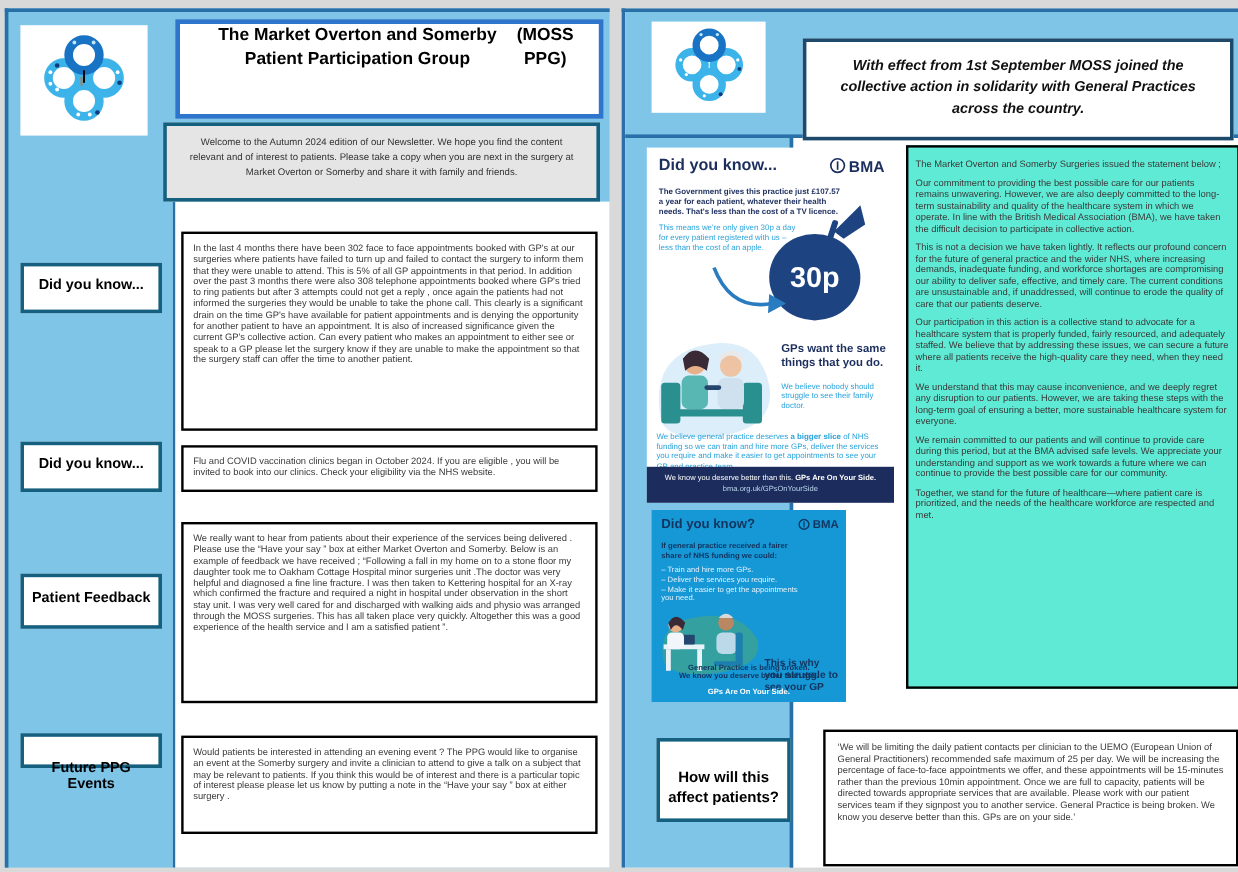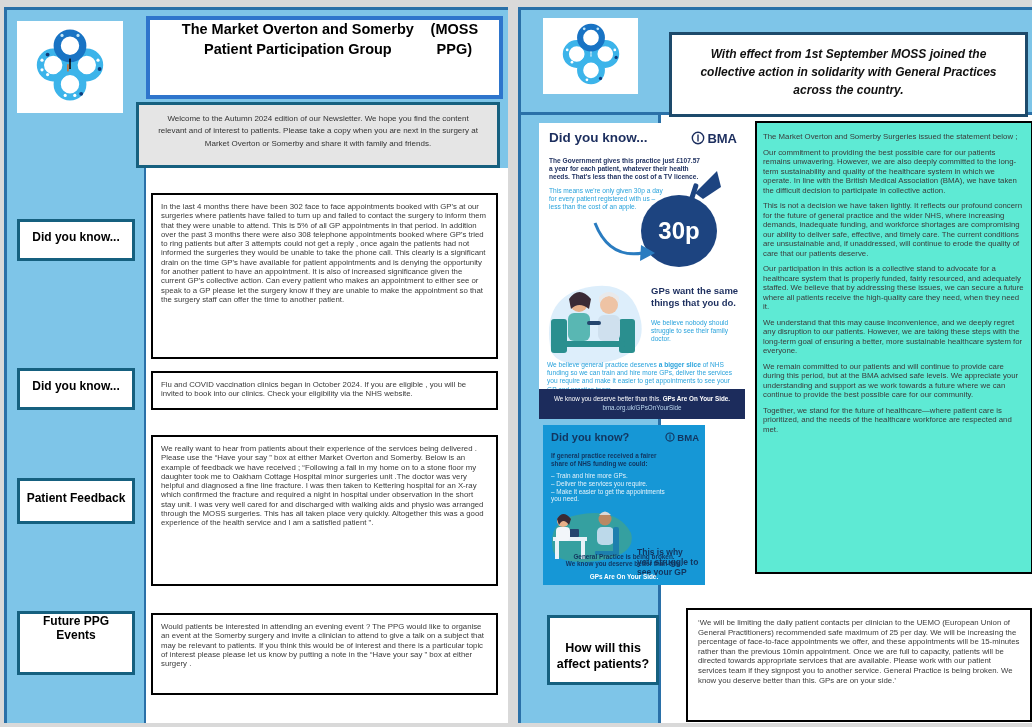--- a/index.html
+++ b/index.html
@@ -95,21 +95,21 @@
     <div class="abs title-box">
       <div>The Market Overton and Somerby Patient Participation Group</div>
       <div>(MOSS PPG)</div>
     </div>
 
     <div class="abs welcome-box">Welcome to the Autumn 2024 edition of our Newsletter.  We hope you find the content relevant and of interest to patients. Please take a copy when you are next in the surgery at Market Overton or Somerby and share it with family and friends.</div>
 
     <div class="abs side-label" style="top:209px;height:42px;align-items:flex-start;padding-top:9px;">Did you know...</div>
     <div class="abs side-label" style="top:358px;height:42px;align-items:flex-start;padding-top:9px;">Did you know...</div>
     <div class="abs side-label" style="top:468px;height:46px;align-items:flex-start;padding-top:11px;">Patient Feedback</div>
-    <div class="abs side-label" style="top:601px;height:64px;align-items:flex-start;padding-top:1px;">Future PPG Events</div>
+    <div class="abs side-label" style="top:601px;height:29px;align-items:flex-start;padding-top:19px;">Future PPG Events</div>
 
     <div class="abs article" style="top:183px;height:166px;">In the last 4 months there have been 302 face to face appointments booked with GP's at our surgeries where patients have failed to turn up and failed to contact the surgery to inform them that they were unable to attend. This is 5% of all GP appointments in that period. In addition over the past 3 months there were also 308 telephone appointments booked where GP's tried to ring patients but after 3 attempts could not get a reply , once again the patients had not informed the surgeries they would be unable to take the phone call. This clearly is a significant drain on the time GP's have available for patient appointments and is denying the opportunity for another patient to have an appointment. It is also of increased significance given the current GP's collective action. Can every patient who makes an appointment to either see or speak to a GP please let the surgery know if they are unable to make the appointment so that the surgery staff can offer the time to another patient.</div>
     <div class="abs article" style="top:361px;height:39px;">Flu and COVID vaccination clinics began in October 2024. If you are eligible , you will be invited to book into our clinics. Check your eligibility via the NHS website.</div>
     <div class="abs article" style="top:425px;height:151px;">We really want to hear from patients about their experience of the services being delivered . Please use the “Have your say ” box at either Market Overton and Somerby. Below is an example of feedback we have received ; “Following a fall in my home on to a stone floor my daughter took me to Oakham Cottage Hospital minor surgeries unit .The doctor was very helpful and diagnosed a fine line fracture. I was then taken to Kettering hospital for an X-ray which confirmed the fracture and required a night in hospital under observation in the short stay unit. I was very well cared for and discharged with walking aids and physio was arranged through the MOSS surgeries. This has all taken place very quickly. Altogether this was a good experience of the health service and I am a satisfied patient ”.</div>
     <div class="abs article" style="top:603px;height:82px;">Would patients be interested in attending an evening event ? The PPG would like to organise an event at the Somerby surgery and invite a clinician to attend to give a talk on a subject that may be relevant to patients. If you think this would be of interest and there is a particular topic of interest please please let us know by putting a note in the “Have your say ” box at either surgery .</div>
   </div>
 
   <div class="page page-right">
     <div class="abs blue-band"></div>
     <div class="abs blue-col"></div>

